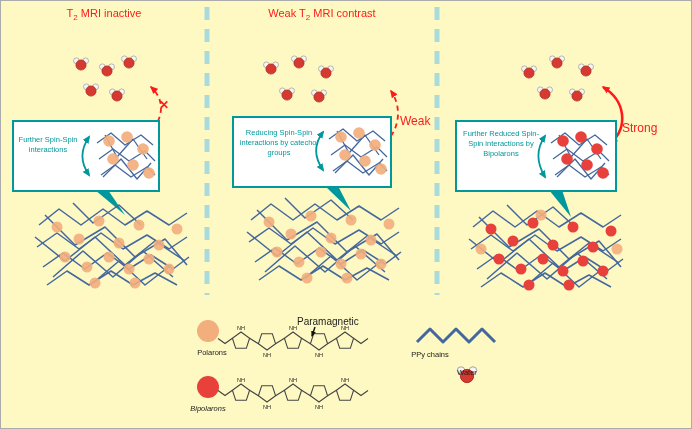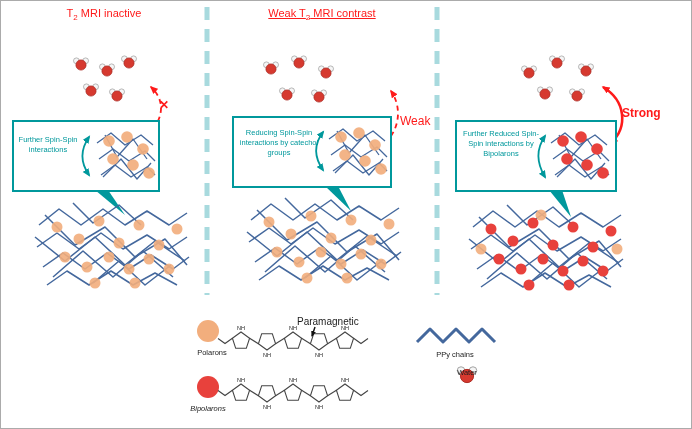--- a/index.html
+++ b/index.html
@@ -1,17 +1,17 @@
 <!DOCTYPE html>
 <html><head>
 <meta charset="utf-8">
 <style>
   html,body{margin:0;padding:0;background:#e9e9e9;}
   .fig{
-    position:relative;width:692px;height:429px;background:#ffffff;
+    position:relative;width:692px;height:429px;background:#fef9c3;
     border:1px solid #ababab;box-sizing:border-box;overflow:hidden;
     font-family:"Liberation Sans",sans-serif;
   }
   .fig svg.art{position:absolute;left:0;top:0;}
   .ov{position:absolute;}
   .title{color:#fe1a1a;font-size:11px;text-align:center;white-space:nowrap;}
   .title sub{font-size:8px;}
   .callout-text{color:#00989c;font-size:7.5px;line-height:1.3;text-align:center;}
   .arrow-label{color:#fe1a1a;font-size:12px;}
   .xmark{font-size:12px;font-weight:bold;}
@@ -207,29 +207,29 @@
     <g font-size="5.5" fill="#222" text-anchor="middle" stroke="none">
       <text x="240" y="381">NH</text>
       <text x="292" y="381">NH</text>
       <text x="344" y="381">NH</text>
       <text x="266" y="408">NH</text>
       <text x="318" y="408">NH</text>
     </g>
   </svg>
 
   <div class="ov title" style="left:20px;top:6px;width:166px;"><span>T</span><sub>2</sub><span> MRI inactive</span></div>
-  <div class="ov title" style="left:238px;top:6px;width:166px;text-decoration:underline;"><span>Weak T</span><sub>2</sub><span> MRI contrast</span></div>
+  <div class="ov title" style="left:238px;top:6px;width:166px;"><span>Weak T</span><sub>2</sub><span> MRI contrast</span></div>
 
   <div class="ov callout-text" style="left:17px;top:134px;width:60px;">Further Spin-Spin interactions</div>
   <div class="ov callout-text" style="left:237px;top:127px;width:82px;">Reducing Spin-Spin interactions by catechol groups</div>
   <div class="ov callout-text" style="left:459px;top:128px;width:82px;">Further Reduced Spin-Spin interactions by Bipolarons</div>
 
   <div class="ov arrow-label xmark" style="left:158px;top:97px;">✕</div>
   <div class="ov arrow-label" style="left:399px;top:113px;">Weak</div>
-  <div class="ov arrow-label" style="left:621px;top:105px;font-weight:bold;">Strong</div>
+  <div class="ov arrow-label" style="left:621px;top:120px;">Strong</div>
 
   <div class="ov legend-label" style="left:186px;top:347px;width:50px;">Polarons</div>
   <div class="ov legend-label" style="left:180px;top:403px;width:54px;font-style:italic;">Bipolarons</div>
-  <div class="ov legend-label" style="left:424px;top:349px;width:60px;">PPy chains</div>
+  <div class="ov legend-label" style="left:399px;top:349px;width:60px;">PPy chains</div>
   <div class="ov legend-label" style="left:442px;top:367px;width:48px;">Water</div>
   <div class="ov chem-label" style="left:296px;top:315px;width:66px;">Paramagnetic</div>
 
 </div>
 
 </body></html>

